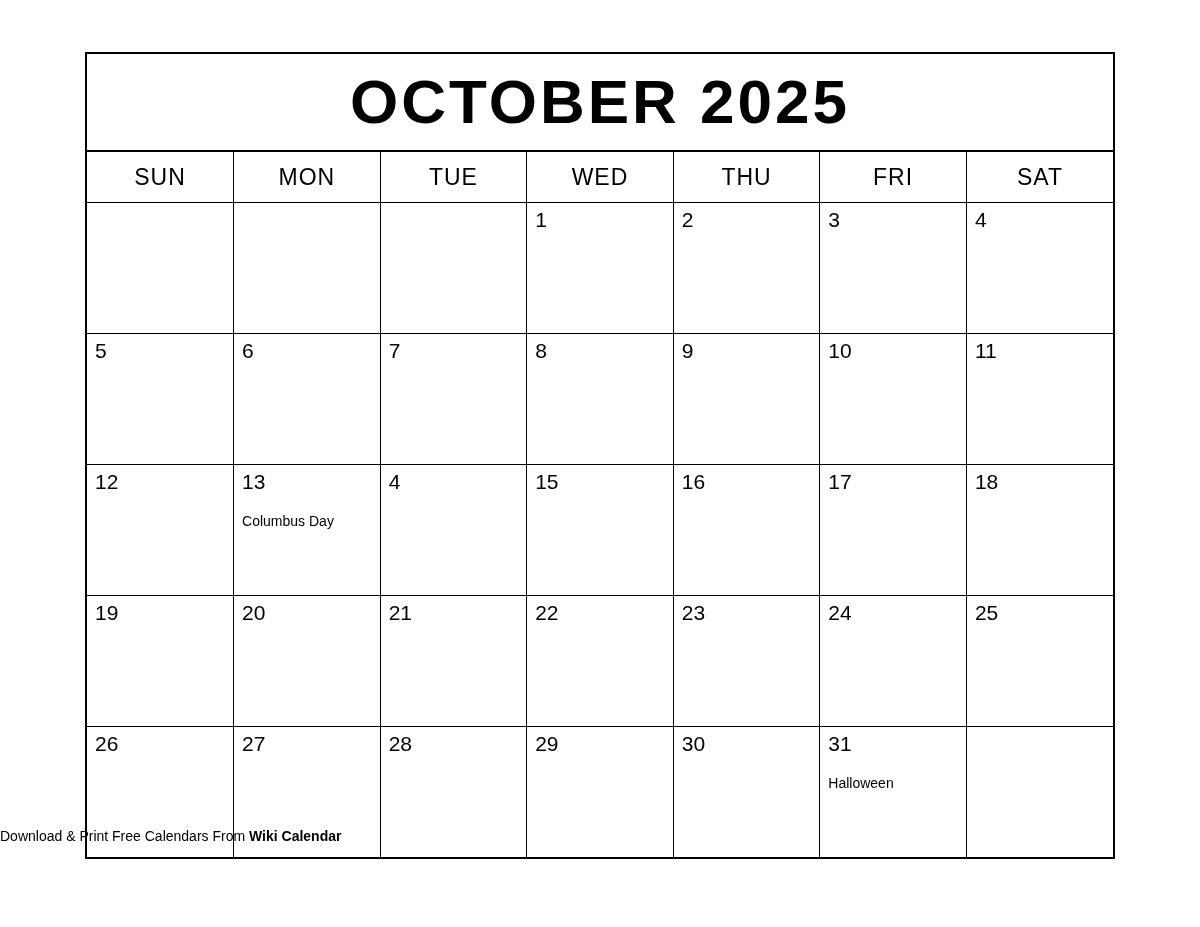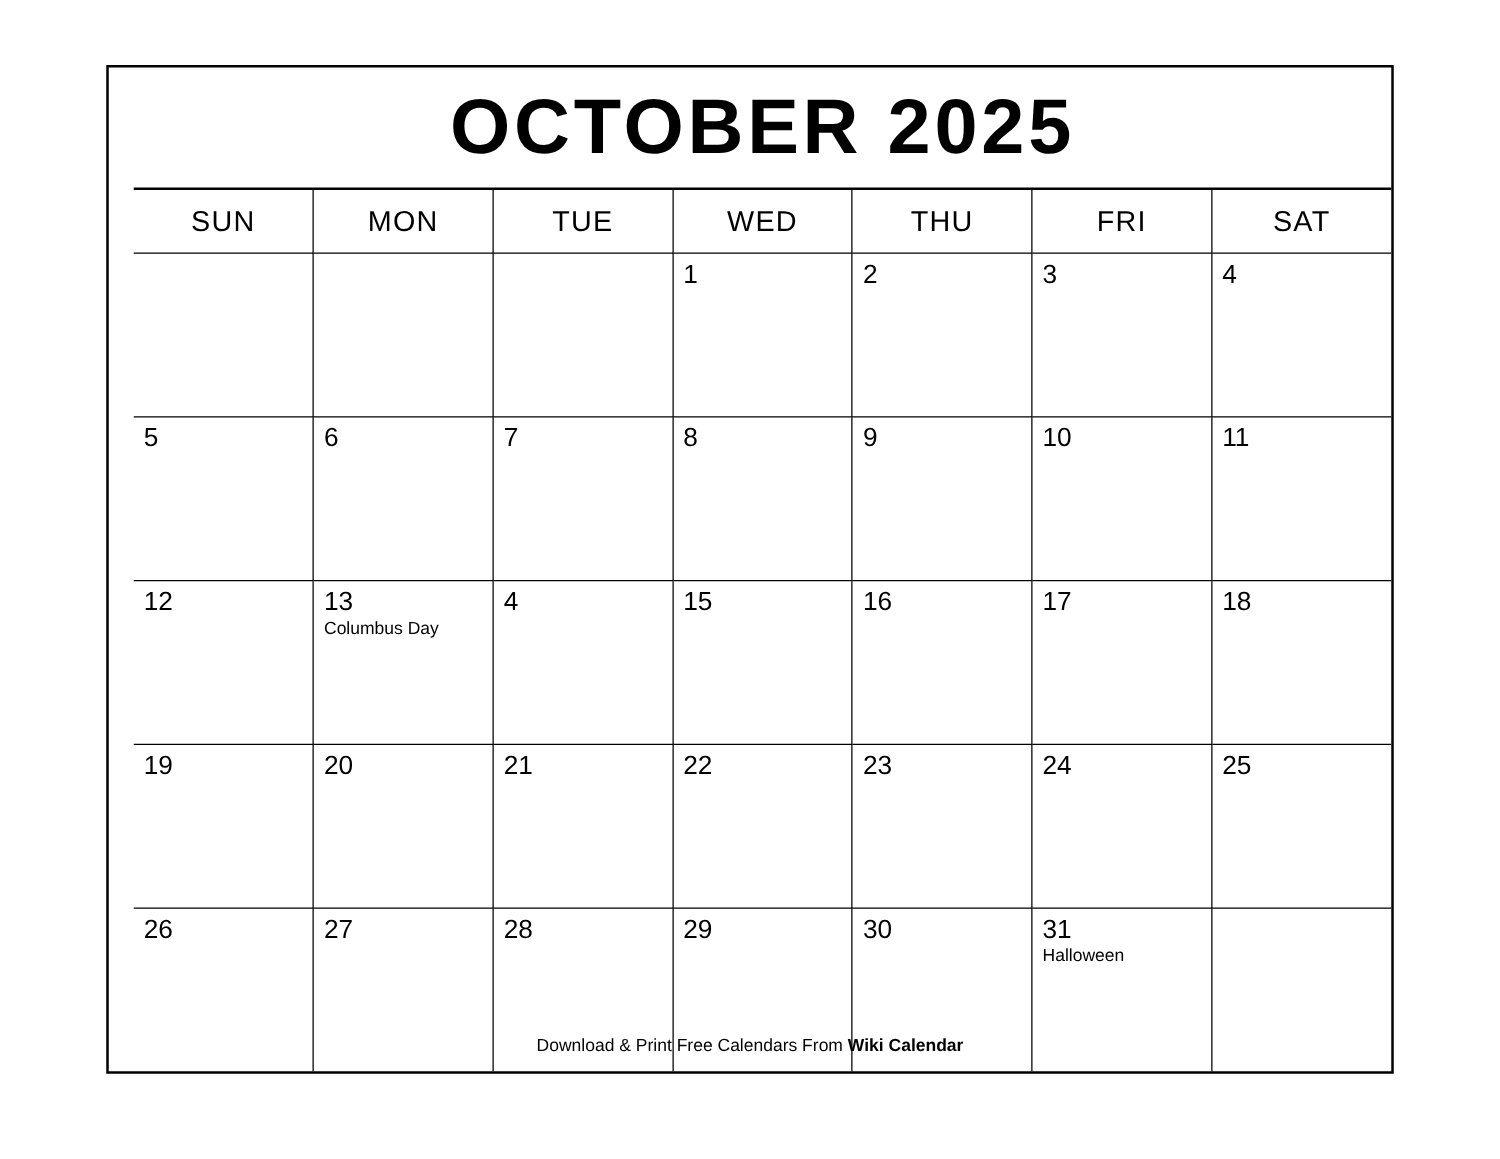--- a/index.html
+++ b/index.html
@@ -26,21 +26,20 @@
     position: absolute;
     left: 85px;
     top: 52px;
     width: 1030px;
   }
 
   .calendar {
     border: 2px solid #000000;
     border-collapse: collapse;
     background: #ffffff;
-    padding-left: 20px;
   }
 
   
   .title-row {
     height: 96px;
     border-bottom: 2px solid #000000;
     display: flex;
     align-items: center;
     justify-content: center;
   }
@@ -85,30 +84,30 @@
 
   .daynum {
     font-size: 21px;
     line-height: 1;
     display: block;
   }
 
   .event {
     font-size: 14px;
     line-height: 1.2;
-    margin-top: 2px;
+    margin-top: 21px;
     display: block;
   }
 
   .footer {
     position: absolute;
     left: 0;
     right: 0;
     top: 828px;
-    text-align: center;
+    text-align: left;
     font-size: 14px;
   }
   .footer .brand {
     font-weight: bold;
   }
 </style>
 </head>
 <body>
 
 <div class="page">

